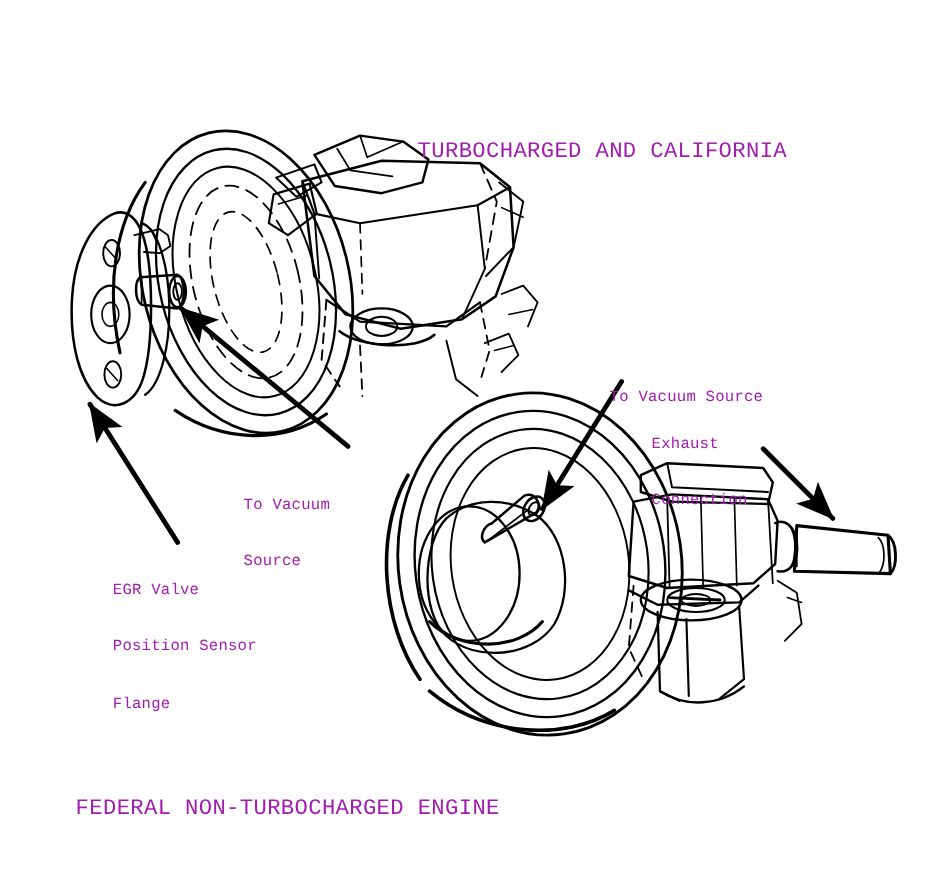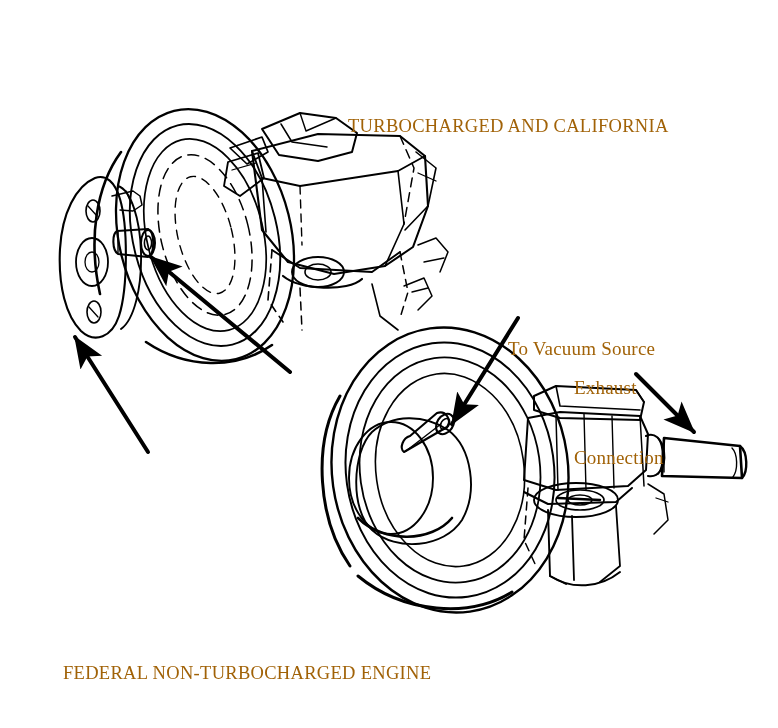--- a/index.html
+++ b/index.html
@@ -6,28 +6,28 @@
   html,body{margin:0;padding:0;background:#ffffff;}
   body{
     width:778px;height:728px;position:relative;overflow:hidden;
     font-family:"Liberation Sans","DejaVu Sans",sans-serif;
     color:#000000;
   }
   #diagram-root{position:absolute;inset:0;width:778px;height:728px;}
   svg#art{position:absolute;left:0;top:0;width:778px;height:728px;display:block;}
   .lbl{
     position:absolute;
-    font-family:Liberation Serif, serif;
-    color:#a16207;
+    font-family:Liberation Mono, monospace;
+    color:#a21caf;
     white-space:pre;
     line-height:1.17;
     letter-spacing:0.2px;
   }
   .lbl-title{font-size:18.5px;letter-spacing:0.3px;line-height:1.28;}
-  .lbl-callout{font-size:19px;line-height:1.22;}
+  .lbl-callout{font-size:13px;line-height:1.22;}
   .lbl-caption{font-size:18.5px;letter-spacing:0.3px;}
 </style>
 </head>
 <body>
 
 <div id="diagram-root">
 
   <svg id="art" viewBox="0 0 778 728" xmlns="http://www.w3.org/2000/svg">
     <defs>
       <marker id="ahead" markerWidth="9" markerHeight="9" refX="7.6" refY="3.2" orient="auto" markerUnits="strokeWidth">
@@ -193,27 +193,36 @@
         <line x1="636" y1="374" x2="694" y2="432" stroke-width="4.0" marker-end="url(#ahead)"></line>
       </g>
 
     </g>
   </svg>
 
   <div class="lbl lbl-title" style="left:348px;top:68px;">
     <div>TURBOCHARGED AND CALIFORNIA</div>
   </div>
 
-
+  <div class="lbl lbl-callout" style="left:203px;top:381px;">
+    <div>To Vacuum</div>
+    <div>Source</div>
+  </div>
+
+  <div class="lbl lbl-callout" style="left:94px;top:452px;">
+    <div>EGR Valve</div>
+    <div>Position Sensor</div>
+    <div>Flange</div>
+  </div>
 
   <div class="lbl lbl-callout" style="left:508px;top:291px;">
     <div>To Vacuum Source</div>
   </div>
 
-  <div class="lbl lbl-callout" style="left:574px;top:330px;">
+  <div class="lbl lbl-callout" style="left:543px;top:330px;">
     <div>Exhaust</div>
     <div>Connection</div>
   </div>
 
   <div class="lbl lbl-caption" style="left:63px;top:620px;">
     <div>FEDERAL NON-TURBOCHARGED ENGINE</div>
   </div>
 
 </div>
 

